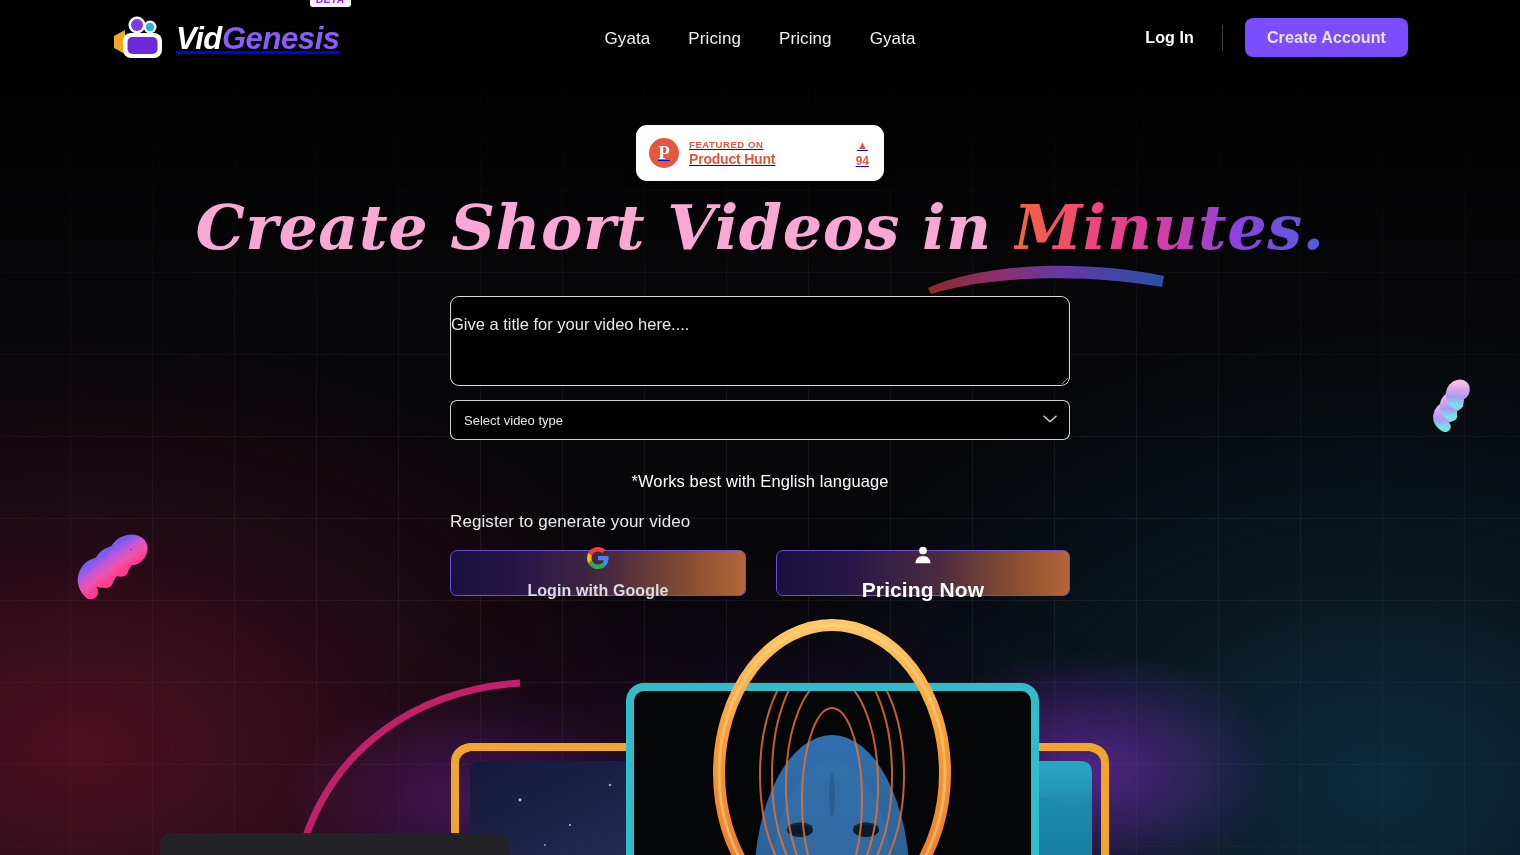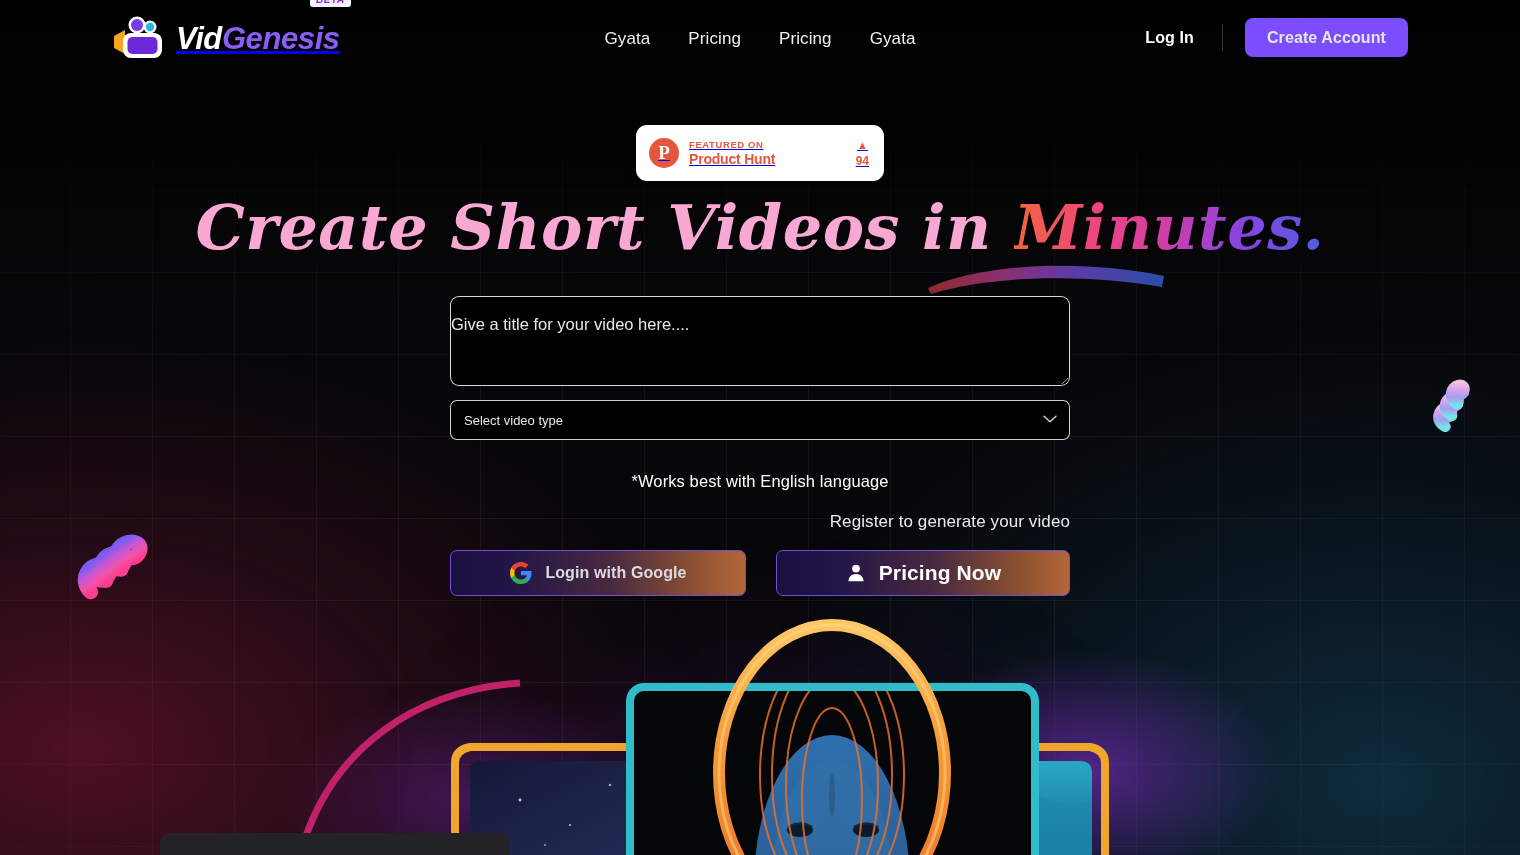--- a/index.html
+++ b/index.html
@@ -139,30 +139,31 @@
   }
   .select-chev {
     position: absolute; right: 13px; top: 50%; transform: translateY(-55%);
     pointer-events: none; color: #cfcfd4; font-size: 13px;
   }
 
   .hint-english {
     margin-top: 32px; text-align: center; font-size: 16.5px; color: #ffffff; letter-spacing: 0.1px;
   }
   .hint-register {
-    margin-top: 21px; text-align: right; font-size: 17px; color: #eceaf0; letter-spacing: 0.1px;
+    margin-top: 21px; text-align: left; font-size: 17px; color: #eceaf0; letter-spacing: 0.1px;
   }
 
   .cta-row { margin-top: 18px; display: flex; justify-content: center; align-items: center; gap: 30px; }
   .cta {
     height: 46px; border-radius: 7px; display: flex; align-items: center; justify-content: center;
     gap: 12px; cursor: pointer; font-family: inherit;
     border: 1px solid #6f4fd8;
     background: linear-gradient(90deg, #1a1040 0%, #241647 22%, #4a2a3f 55%, #8a4f31 82%, #b4663a 100%);
     box-shadow: 0 0 0 rgba(0,0,0,0);
+    flex-direction: column;
   }
   .cta-google { width: 303px; }
   .cta-google .lbl { font-size: 16px; font-weight: 600; color: #dadbe4; letter-spacing: 0.1px; }
   .cta-register { width: 301px; }
   .cta-register .lbl { font-size: 21px; font-weight: 700; color: #ffffff; letter-spacing: 0.1px; }
   .g-icon { width: 24px; height: 24px; flex-shrink: 0; }
   .person-icon { width: 22px; height: 22px; flex-shrink: 0; }
 
   
   .spiral { position: absolute; z-index: 25; }

